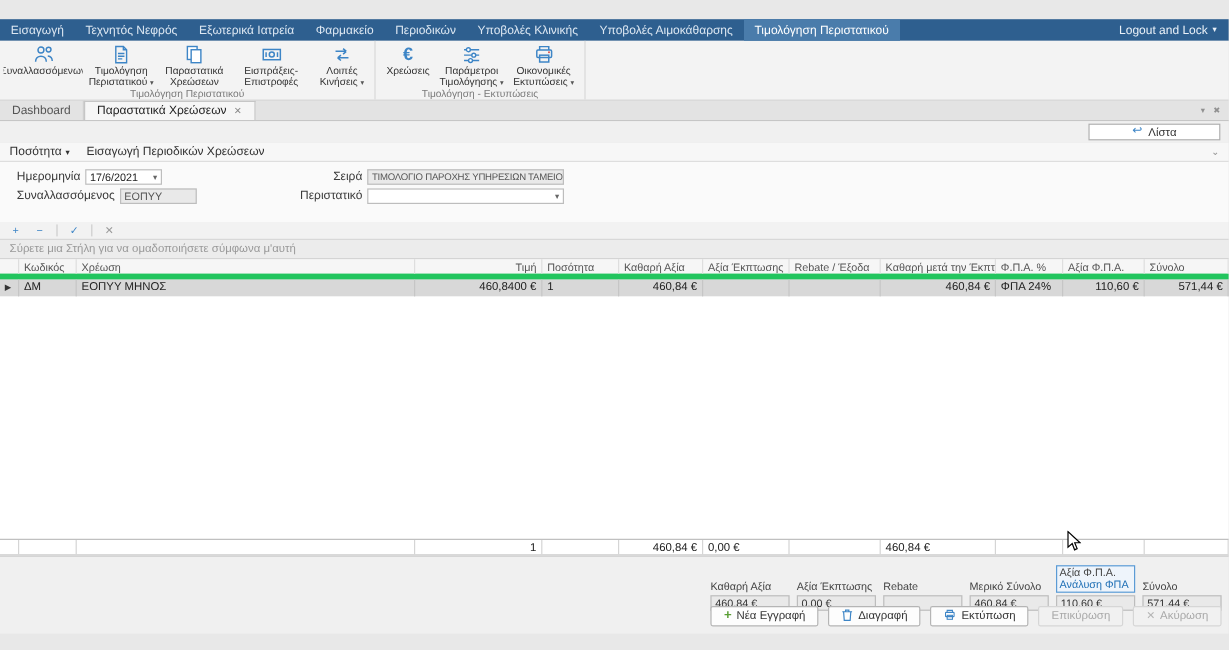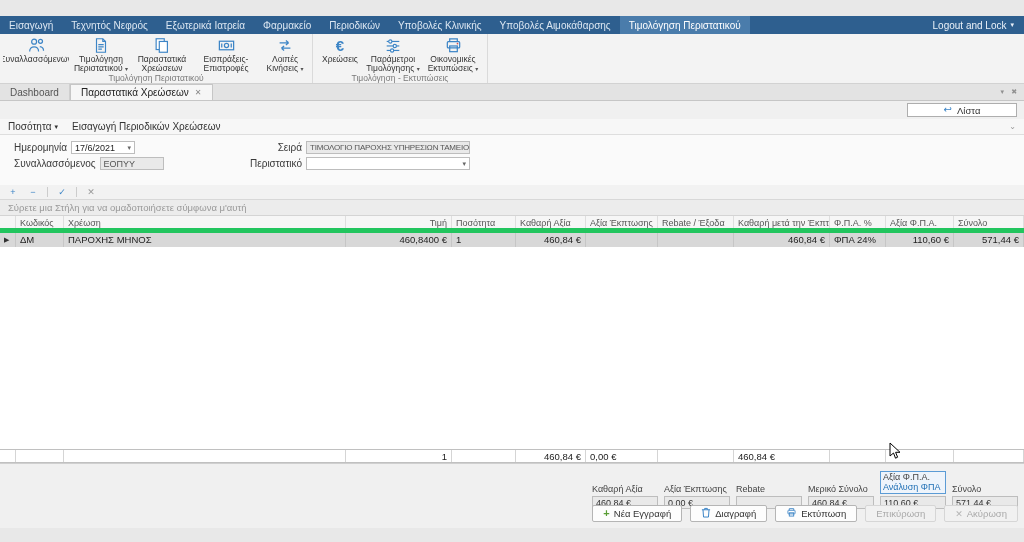--- a/index.html
+++ b/index.html
@@ -333,21 +333,21 @@
     <div class="gh cw7">Rebate / Έξοδα</div>
     <div class="gh cw8">Καθαρή μετά την Έκπτ.</div>
     <div class="gh cw9">Φ.Π.Α. %</div>
     <div class="gh cw10">Αξία Φ.Π.Α.</div>
     <div class="gh cw11">Σύνολο</div>
   </div>
 
   <div class="grow">
     <div class="gc cw0 ind">▶</div>
     <div class="gc cw1">ΔΜ</div>
-    <div class="gc cw2">ΠΑΡΟΧΗΣ ΜΗΝΟΣ</div>
+    <div class="gc cw2">ΕΟΠΥΥ ΜΗΝΟΣ</div>
     <div class="gc cw3 num">460,8400 €</div>
     <div class="gc cw4">1</div>
     <div class="gc cw5 num">460,84 €</div>
     <div class="gc cw6 num"></div>
     <div class="gc cw7 num"></div>
     <div class="gc cw8 num">460,84 €</div>
     <div class="gc cw9">ΦΠΑ 24%</div>
     <div class="gc cw10 num">110,60 €</div>
     <div class="gc cw11 num">571,44 €</div>
   </div>

